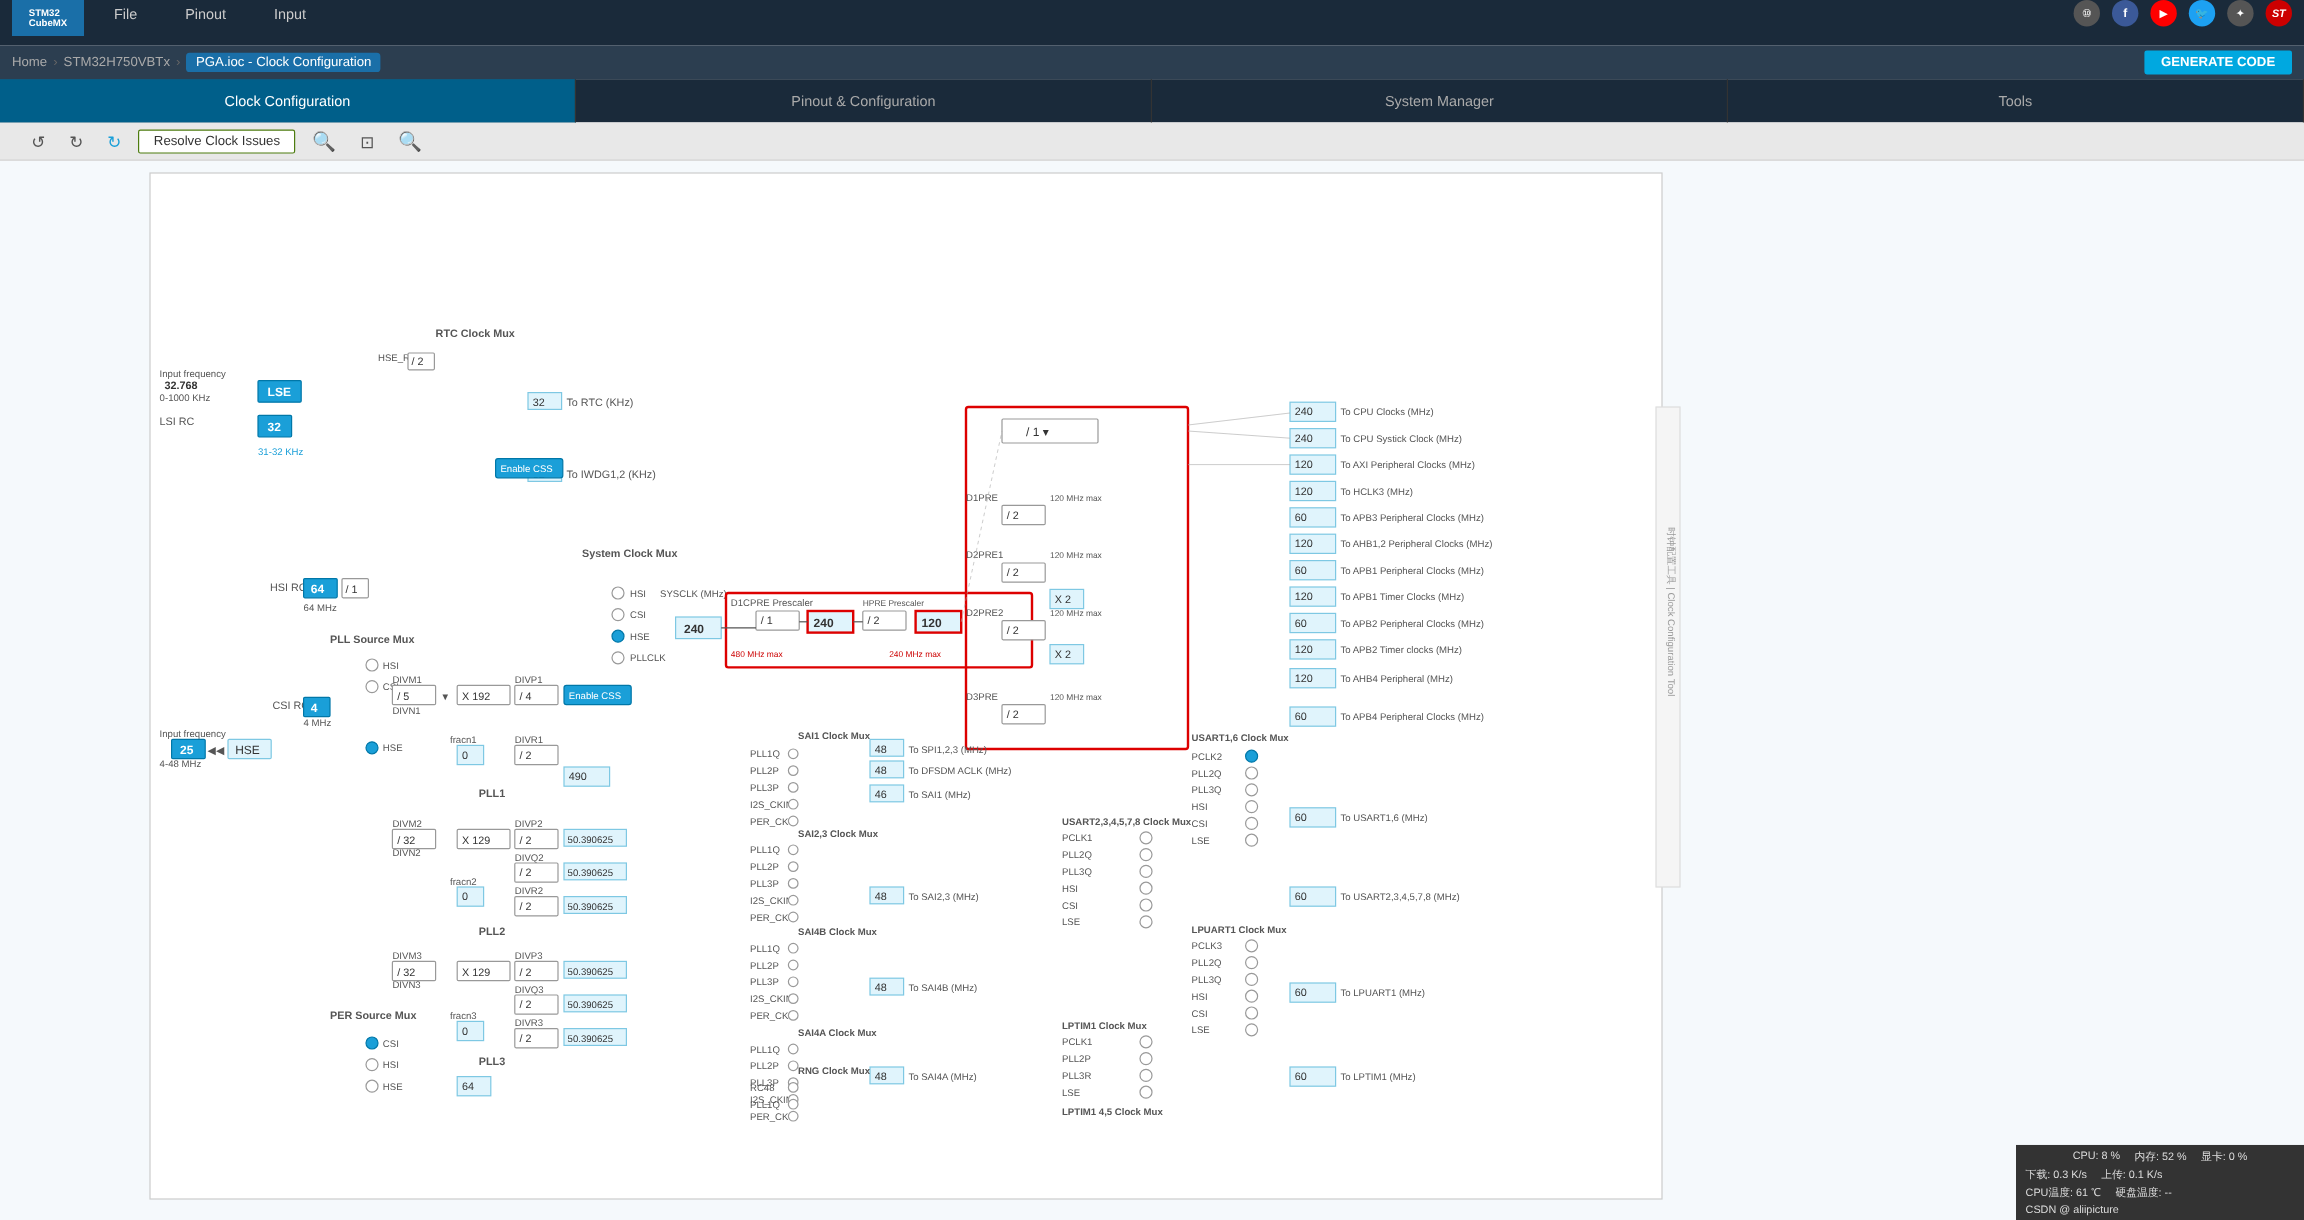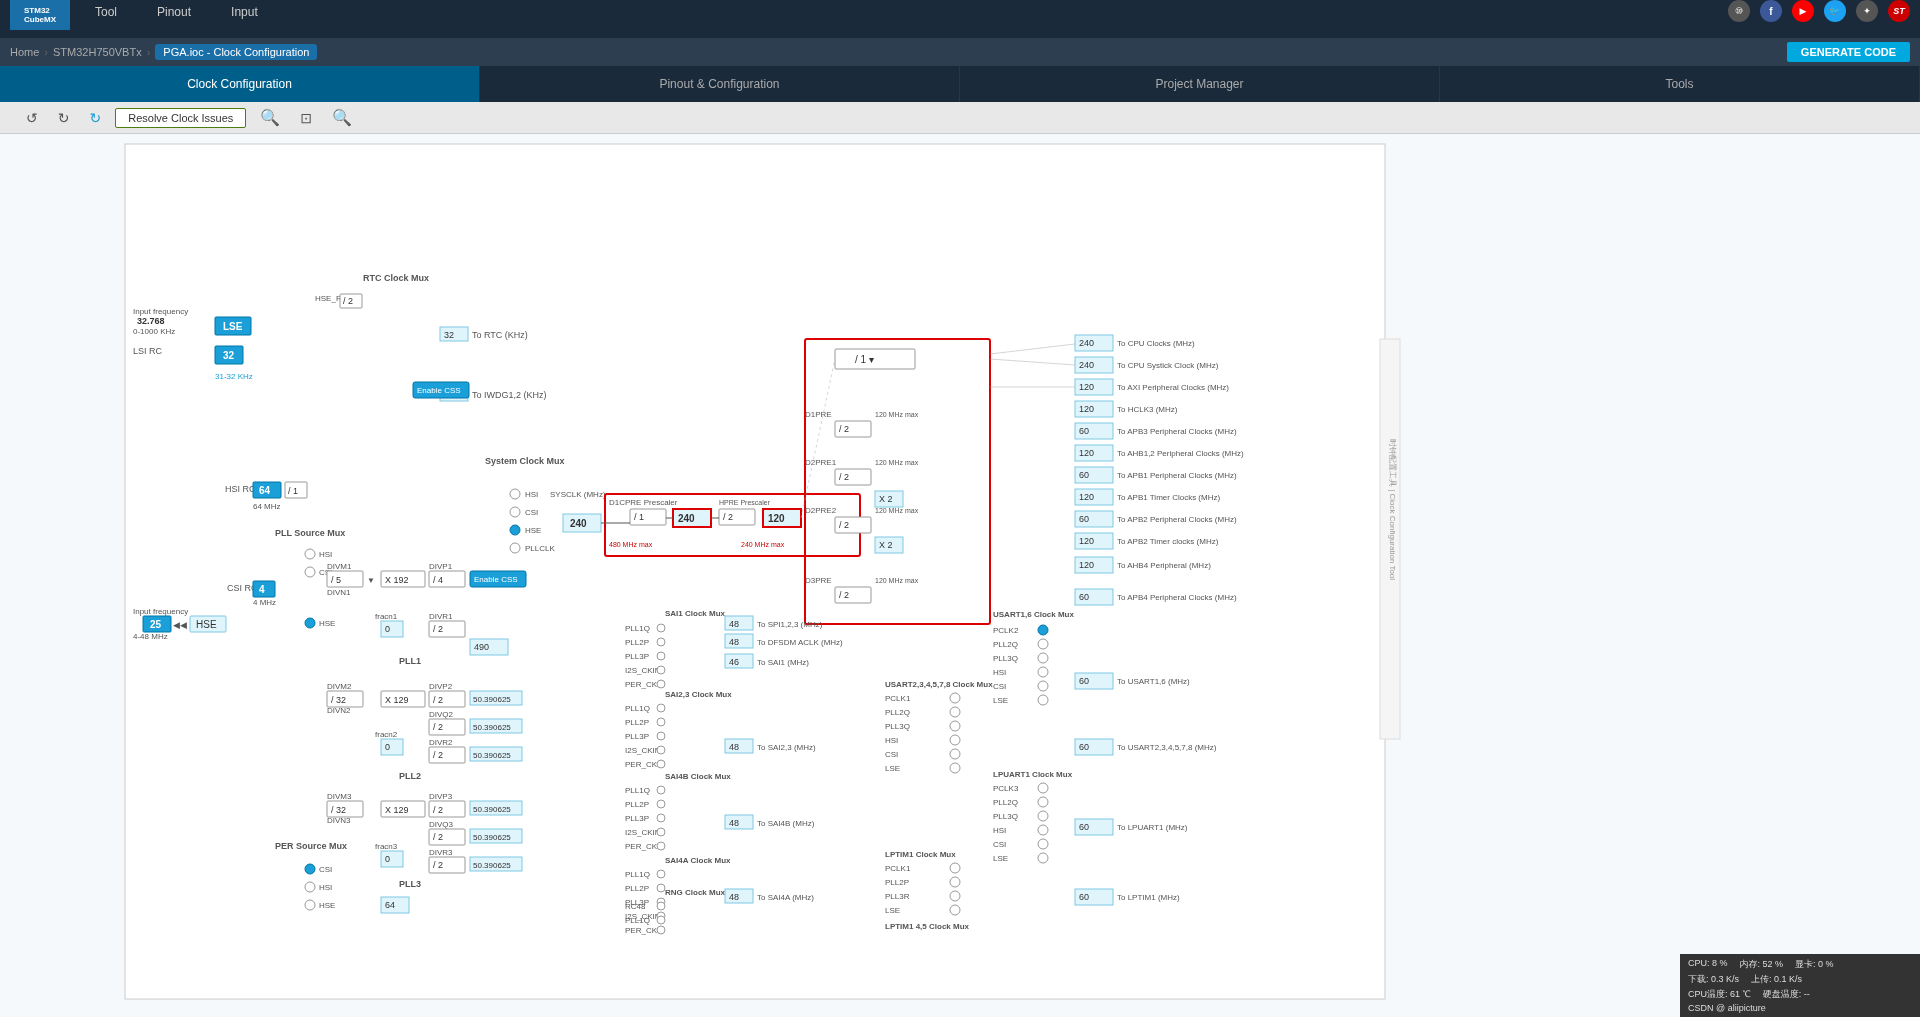--- a/index.html
+++ b/index.html
@@ -42,21 +42,21 @@
 <body>
 
 <div class="top-bar">
   <div class="top-bar-logo">
     <div>
       <div style="font-size:8px;">STM32</div>
       <div style="font-size:8px;">CubeMX</div>
     </div>
   </div>
   <div class="top-bar-menu">
-    <span class="top-bar-menu-item">Tool</span>
+    <span class="top-bar-menu-item">File</span>
     <span class="top-bar-menu-item">Pinout</span>
     <span class="top-bar-menu-item">Input</span>
   </div>
   <div class="top-bar-icons">
     <div class="top-bar-icon" style="background:#555;font-size:9px;">⑩</div>
     <div class="top-bar-icon fb" style="font-size:10px;font-weight:bold;">f</div>
     <div class="top-bar-icon yt" style="font-size:9px;">▶</div>
     <div class="top-bar-icon tw" style="font-size:9px;">🐦</div>
     <div class="top-bar-icon" style="background:#555;font-size:9px;">✦</div>
     <div class="top-bar-icon st" style="background:#cc0000;font-size:9px;font-style:italic;">ST</div>
@@ -68,21 +68,21 @@
   <span class="breadcrumb-sep">›</span>
   <span class="breadcrumb-item">STM32H750VBTx</span>
   <span class="breadcrumb-sep">›</span>
   <span class="breadcrumb-item active">PGA.ioc - Clock Configuration</span>
   <button class="generate-btn">GENERATE CODE</button>
 </div>
 
 <div class="tab-bar">
   <div class="tab-item active">Clock Configuration</div>
   <div class="tab-item">Pinout &amp; Configuration</div>
-  <div class="tab-item">Project Manager</div>
+  <div class="tab-item">System Manager</div>
   <div class="tab-item">Tools</div>
 </div>
 
 <div class="toolbar">
   <button class="toolbar-btn" title="Undo">↺</button>
   <button class="toolbar-btn" title="Redo">↻</button>
   <button class="toolbar-btn" title="Refresh" style="color:#1a9fd8;">↻</button>
   <button class="resolve-btn">Resolve Clock Issues</button>
   <button class="toolbar-btn" style="font-size:16px;">🔍</button>
   <button class="toolbar-btn">⊡</button>
@@ -537,21 +537,21 @@
 
       <line x1="985" y1="215" x2="1070" y2="205" stroke="#aaa" stroke-width="0.5"></line>
       <line x1="985" y1="220" x2="1070" y2="226" stroke="#aaa" stroke-width="0.5"></line>
       <line x1="985" y1="248" x2="1070" y2="248" stroke="#aaa" stroke-width="0.5"></line>
 
       <rect x="1375" y="200" width="20" height="400" fill="#f5f5f5" stroke="#ddd" stroke-width="1"></rect>
       <text x="1385" y="300" font-size="8" fill="#999" transform="rotate(90, 1385, 300)">时钟配置工具 | Clock Configuration Tool</text>
     </svg>
 
     <div style="position:fixed;bottom:0;right:0;background:rgba(40,40,40,0.95);color:#ddd;font-size:9px;padding:4px 8px;min-width:240px;">
-      <div style="display:flex;gap:12px;margin-bottom:2px;">
+      <div style="display:flex;gap:12px;margin-bottom:2px;justify-content:center;">
         <span>CPU: 8 %</span>
         <span>内存: 52 %</span>
         <span>显卡: 0 %</span>
       </div>
       <div style="display:flex;gap:12px;margin-bottom:2px;">
         <span>下载: 0.3 K/s</span>
         <span>上传: 0.1 K/s</span>
       </div>
       <div style="display:flex;gap:12px;margin-bottom:2px;">
         <span>CPU温度: 61 ℃</span>

